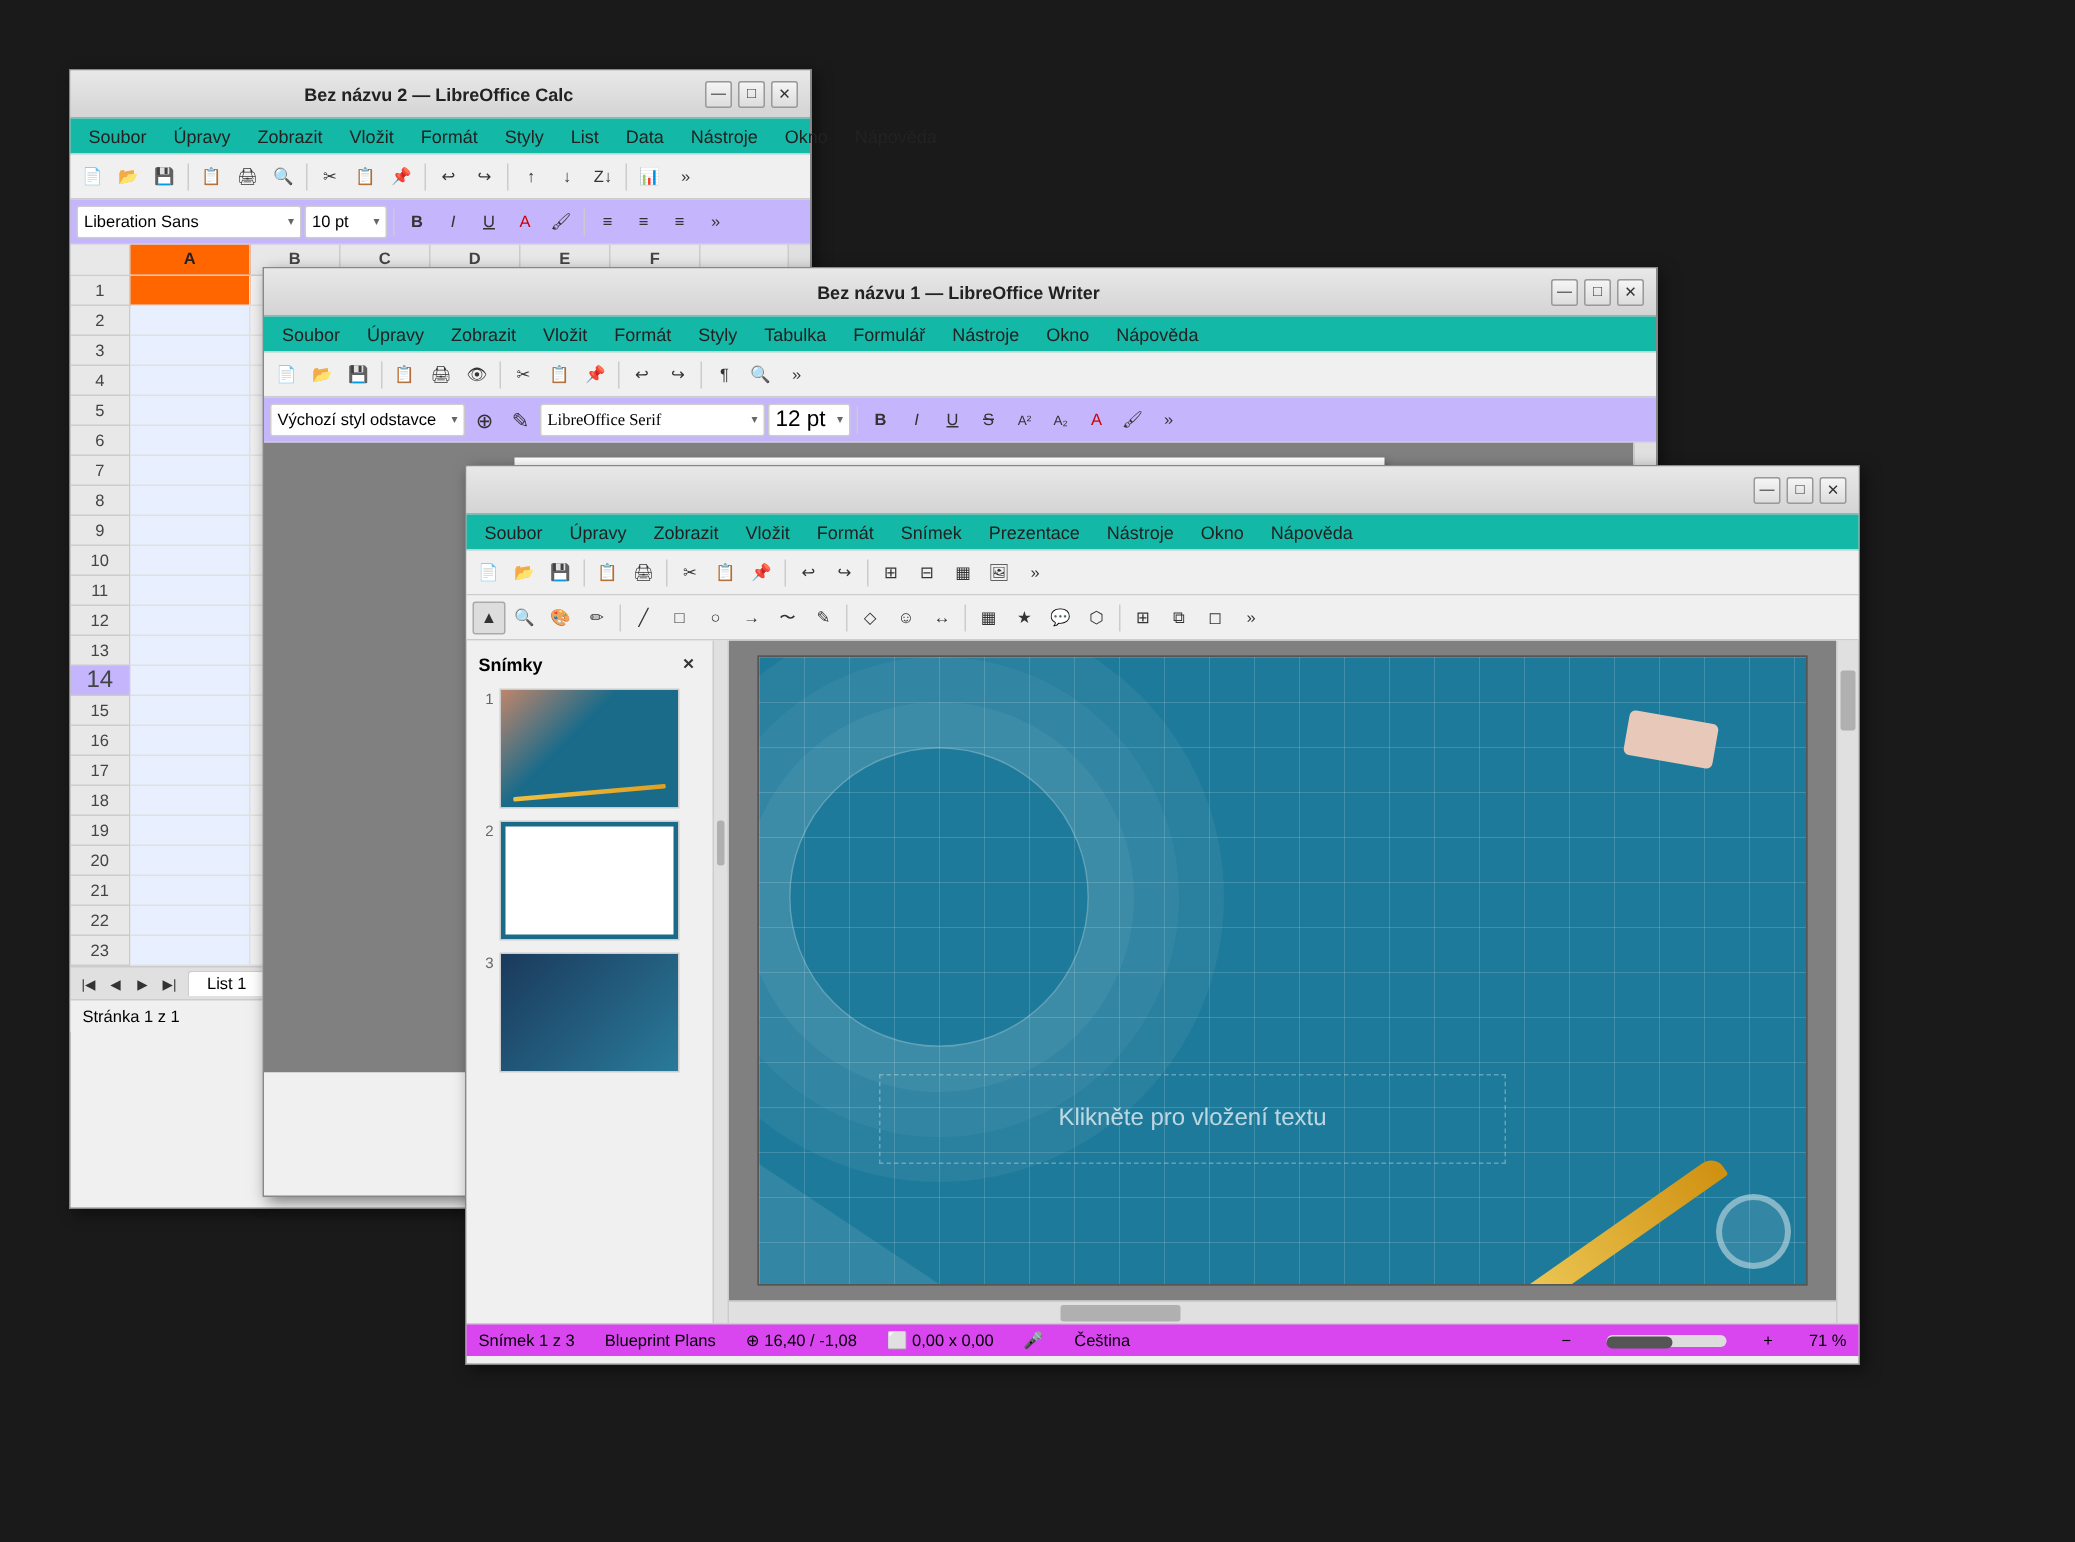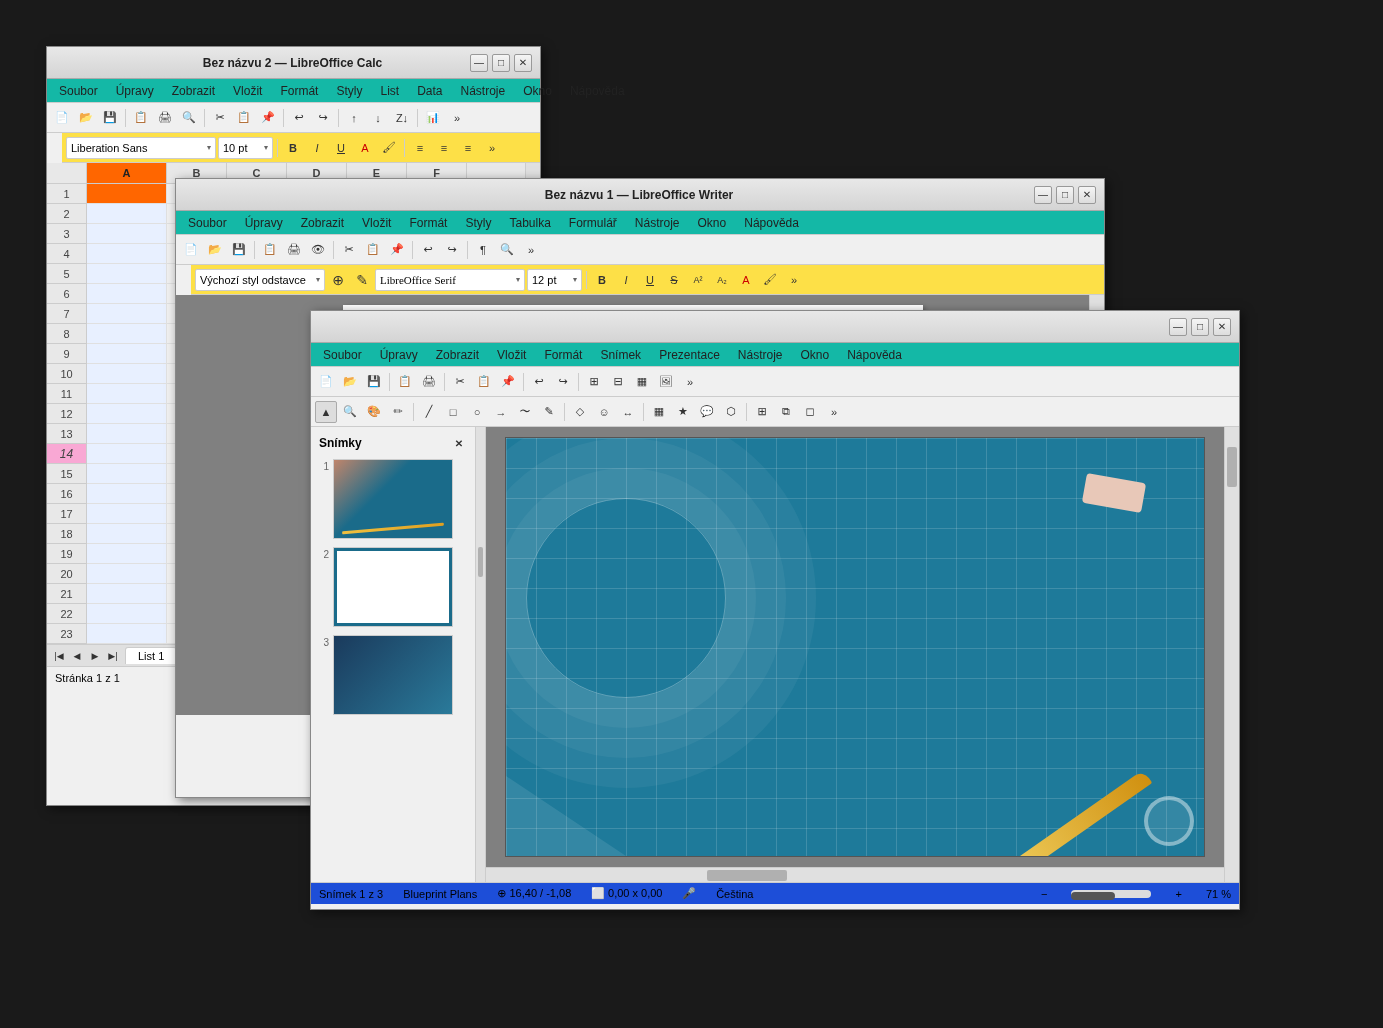--- a/index.html
+++ b/index.html
@@ -103,29 +103,28 @@
     .tb-sep {
       width: 1px;
       height: 18px;
       background: #ccc;
       margin: 0 2px;
       flex-shrink: 0;
     }
 
     
     .formatting-bar {
-      background: #fde047;
+      background: #c4b5fd;
       border-bottom: 1px solid #ccc;
       padding: 2px 4px;
       display: flex;
       gap: 2px;
       height: 30px;
       align-items: center;
       overflow: hidden;
-      margin-left: 15px;
     }
 
     
     #calc-window {
       left: 46px;
       top: 46px;
       width: 495px;
       height: 760px;
       z-index: 1;
     }
@@ -326,21 +325,21 @@
       bottom: 80px;
       left: 80px;
       right: 200px;
       text-align: center;
       font-size: 16px;
       color: rgba(255,255,255,0.7);
       border: 1px dashed rgba(255,255,255,0.3);
       padding: 20px;
     }
     .impress-status {
-      background: #1d4ed8;
+      background: #d946ef;
       border-top: 1px solid #ccc;
       padding: 2px 8px;
       font-size: 11px;
       display: flex;
       align-items: center;
       gap: 20px;
       height: 22px;
     }
     .slide-decoration-eraser {
       position: absolute;
@@ -653,21 +652,21 @@
           <div style="display: flex;">
             <div style="width: 40px; min-width: 40px; height: 20px; border-right: 1px solid rgb(204, 204, 204); border-bottom: 1px solid rgb(204, 204, 204); display: flex; align-items: center; justify-content: center; font-size: 11px; color: rgb(68, 68, 68); background: rgb(232, 232, 232); flex-shrink: 0;">13</div>
             <div style="width: 80px; min-width: 80px; height: 20px; border-right: 1px solid rgb(224, 224, 224); border-bottom: 1px solid rgb(224, 224, 224); padding: 0px 2px; font-size: 11px; flex-shrink: 0; background: rgb(232, 240, 255);"></div>
             <div style="width: 60px; min-width: 60px; height: 20px; border-right: 1px solid rgb(224, 224, 224); border-bottom: 1px solid rgb(224, 224, 224); padding: 0px 2px; font-size: 11px; flex-shrink: 0;"></div>
             <div style="width: 60px; min-width: 60px; height: 20px; border-right: 1px solid rgb(224, 224, 224); border-bottom: 1px solid rgb(224, 224, 224); padding: 0px 2px; font-size: 11px; flex-shrink: 0;"></div>
             <div style="width: 60px; min-width: 60px; height: 20px; border-right: 1px solid rgb(224, 224, 224); border-bottom: 1px solid rgb(224, 224, 224); padding: 0px 2px; font-size: 11px; flex-shrink: 0;"></div>
             <div style="width: 60px; min-width: 60px; height: 20px; border-right: 1px solid rgb(224, 224, 224); border-bottom: 1px solid rgb(224, 224, 224); padding: 0px 2px; font-size: 11px; flex-shrink: 0;"></div>
             <div style="width: 60px; min-width: 60px; height: 20px; border-right: 1px solid rgb(224, 224, 224); border-bottom: 1px solid rgb(224, 224, 224); padding: 0px 2px; font-size: 11px; flex-shrink: 0;"></div>
           </div>
           <div style="display: flex;">
-            <div style="width: 40px; min-width: 40px; height: 20px; border-right: 1px solid rgb(204, 204, 204); border-bottom: 1px solid rgb(204, 204, 204); display: flex; align-items: center; justify-content: center; font-size: 12px; color: rgb(68, 68, 68); background: #f9a8d4; flex-shrink: 0; font-style: italic;">14</div>
+            <div style="width: 40px; min-width: 40px; height: 20px; border-right: 1px solid rgb(204, 204, 204); border-bottom: 1px solid rgb(204, 204, 204); display: flex; align-items: center; justify-content: center; font-size: 16px; color: rgb(68, 68, 68); background: #c4b5fd; flex-shrink: 0;">14</div>
             <div style="width: 80px; min-width: 80px; height: 20px; border-right: 1px solid rgb(224, 224, 224); border-bottom: 1px solid rgb(224, 224, 224); padding: 0px 2px; font-size: 11px; flex-shrink: 0; background: rgb(232, 240, 255);"></div>
             <div style="width: 60px; min-width: 60px; height: 20px; border-right: 1px solid rgb(224, 224, 224); border-bottom: 1px solid rgb(224, 224, 224); padding: 0px 2px; font-size: 11px; flex-shrink: 0;"></div>
             <div style="width: 60px; min-width: 60px; height: 20px; border-right: 1px solid rgb(224, 224, 224); border-bottom: 1px solid rgb(224, 224, 224); padding: 0px 2px; font-size: 11px; flex-shrink: 0;"></div>
             <div style="width: 60px; min-width: 60px; height: 20px; border-right: 1px solid rgb(224, 224, 224); border-bottom: 1px solid rgb(224, 224, 224); padding: 0px 2px; font-size: 11px; flex-shrink: 0;"></div>
             <div style="width: 60px; min-width: 60px; height: 20px; border-right: 1px solid rgb(224, 224, 224); border-bottom: 1px solid rgb(224, 224, 224); padding: 0px 2px; font-size: 11px; flex-shrink: 0;"></div>
             <div style="width: 60px; min-width: 60px; height: 20px; border-right: 1px solid rgb(224, 224, 224); border-bottom: 1px solid rgb(224, 224, 224); padding: 0px 2px; font-size: 11px; flex-shrink: 0;"></div>
           </div>
           <div style="display: flex;">
             <div style="width: 40px; min-width: 40px; height: 20px; border-right: 1px solid rgb(204, 204, 204); border-bottom: 1px solid rgb(204, 204, 204); display: flex; align-items: center; justify-content: center; font-size: 11px; color: rgb(68, 68, 68); background: rgb(232, 232, 232); flex-shrink: 0;">15</div>
             <div style="width: 80px; min-width: 80px; height: 20px; border-right: 1px solid rgb(224, 224, 224); border-bottom: 1px solid rgb(224, 224, 224); padding: 0px 2px; font-size: 11px; flex-shrink: 0; background: rgb(232, 240, 255);"></div>
@@ -824,21 +823,21 @@
       <span style="font-size:11px;">Výchozí styl odstavce</span>
       <span class="dropdown-arrow">▾</span>
     </div>
     <div class="tb-btn" style="font-size:14px;">⊕</div>
     <div class="tb-btn" style="font-size:14px;">✎</div>
     <div class="font-dropdown">
       <span style="font-size:11px;font-family:serif;">LibreOffice Serif</span>
       <span class="dropdown-arrow">▾</span>
     </div>
     <div class="size-dropdown">
-      <span style="font-size:11px;">12 pt</span>
+      <span style="font-size:15px;">12 pt</span>
       <span class="dropdown-arrow">▾</span>
     </div>
     <div class="tb-sep"></div>
     <div class="tb-btn" style="font-weight:bold;">B</div>
     <div class="tb-btn" style="font-style:italic;">I</div>
     <div class="tb-btn" style="text-decoration:underline;">U</div>
     <div class="tb-btn" style="text-decoration:line-through;">S</div>
     <div class="tb-btn" style="font-size:9px;">A²</div>
     <div class="tb-btn" style="font-size:9px;">A₂</div>
     <div class="tb-btn" style="color:#cc0000;">A</div>
@@ -975,20 +974,23 @@
     <div class="impress-main">
       <div class="impress-slide-area">
 
         <div class="main-slide">
 
           <div class="slide-circles"></div>
 
           <div class="slide-decoration-eraser"></div>
 
 
+          <div class="slide-text-placeholder">
+            <span>Klikněte pro vložení textu</span>
+          </div>
 
           <div style="
             position:absolute;
             bottom:20px;
             right:40px;
             width:180px;
             height:16px;
             background:linear-gradient(to right,#f0d060,#d09010);
             transform:rotate(-35deg);
             border-radius:2px 10px 2px 2px;

